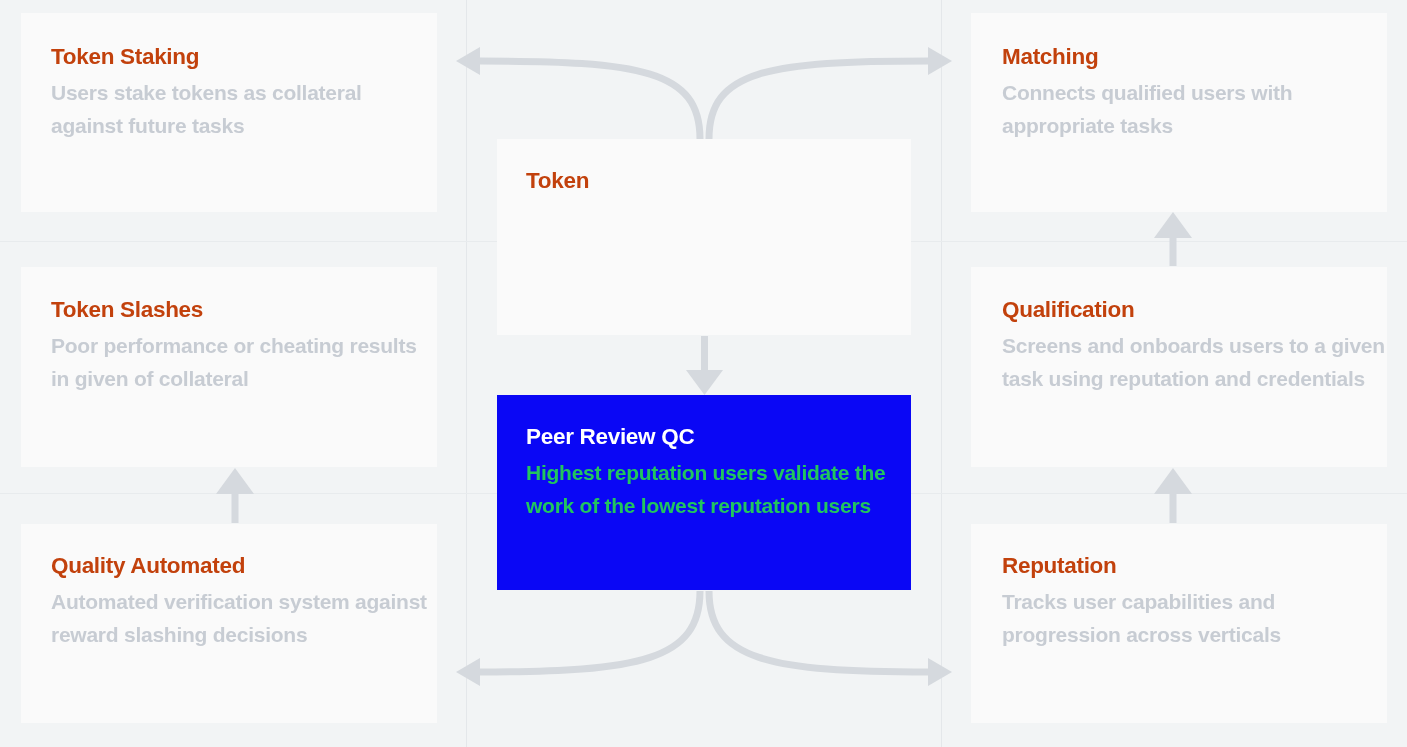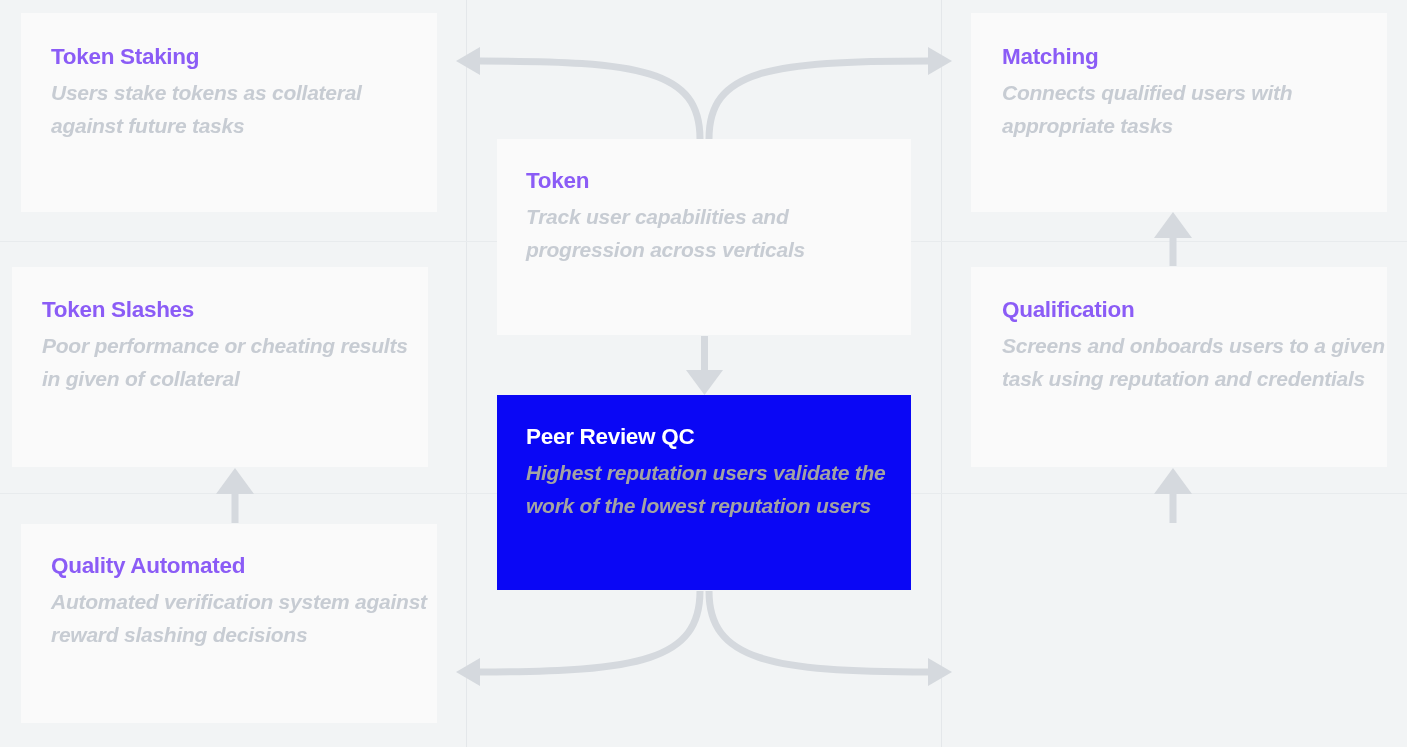--- a/index.html
+++ b/index.html
@@ -47,45 +47,44 @@
     background: #fafafa;
     box-sizing: border-box;
     padding: 0;
   }
   .card.blue {
     background: #0a07f5;
   }
   .card-title {
     font-size: 22.5px;
     font-weight: 700;
-    color: #8b5cf6;
+    color: #c2410c;
     letter-spacing: -0.3px;
     line-height: 1.1;
     margin: 0;
     white-space: nowrap;
   }
   .card.blue .card-title {
     color: #ffffff;
   }
   .card-desc {
     font-size: 21px;
     font-weight: 700;
     color: #c7ccd3;
     letter-spacing: -0.25px;
     line-height: 1.56;
     margin: 7px 0 0 0;
-    font-style: italic;
   }
   .card.blue .card-desc {
-    color: #a3a3a3;
+    color: #22c55e;
   }
 
   
   #card-token-staking     { left: 21px;  top: 13px;  width: 416px; height: 199px; }
-  #card-token-slashes     { left: 12px;  top: 267px; width: 416px; height: 200px; }
+  #card-token-slashes     { left: 21px;  top: 267px; width: 416px; height: 200px; }
   #card-quality-assurance { left: 21px;  top: 524px; width: 416px; height: 199px; }
   #card-matching          { left: 971px; top: 13px;  width: 416px; height: 199px; }
   #card-qualification     { left: 971px; top: 267px; width: 416px; height: 200px; }
   #card-reputation        { left: 971px; top: 524px; width: 416px; height: 199px; }
   
   #card-tasks             { left: 497px; top: 139px; width: 414px; height: 196px; }
   #card-peer-review-qc    { left: 497px; top: 395px; width: 414px; height: 195px; }
 
   
   #card-token-staking .inner     { padding: 32px 0 0 30px; }
@@ -165,21 +164,20 @@
   <div class="card" id="card-quality-assurance">
     <div class="inner">
       <h3 class="card-title">Quality Automated</h3>
       <p class="card-desc">Automated verification system against reward slashing decisions</p>
     </div>
   </div>
 
   <div class="card" id="card-tasks">
     <div class="inner">
       <h3 class="card-title">Token</h3>
-      <p class="card-desc">Track user capabilities and progression across verticals</p>
     </div>
   </div>
 
   <div class="card blue" id="card-peer-review-qc">
     <div class="inner">
       <h3 class="card-title">Peer Review QC</h3>
       <p class="card-desc">Highest reputation users validate the work of the lowest reputation users</p>
     </div>
   </div>
 
@@ -190,14 +188,20 @@
     </div>
   </div>
 
   <div class="card" id="card-qualification">
     <div class="inner">
       <h3 class="card-title">Qualification</h3>
       <p class="card-desc">Screens and onboards users to a given task using reputation and credentials</p>
     </div>
   </div>
 
+  <div class="card" id="card-reputation">
+    <div class="inner">
+      <h3 class="card-title">Reputation</h3>
+      <p class="card-desc">Tracks user capabilities and progression across verticals</p>
+    </div>
+  </div>
 
 </div>
 
 </body></html>

